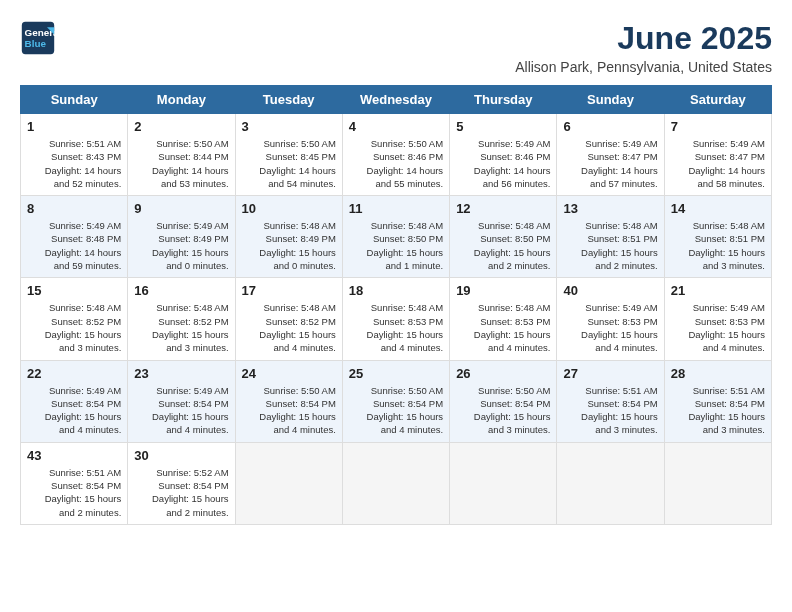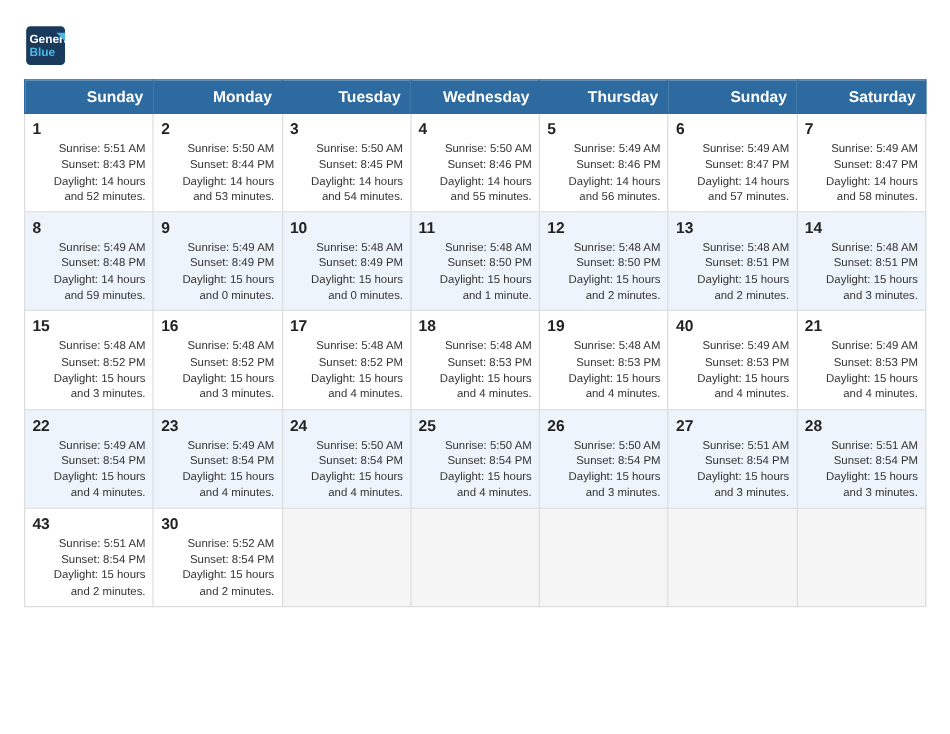--- a/index.html
+++ b/index.html
@@ -42,21 +42,21 @@
       width: 100%;
       border-collapse: collapse;
       border: 1px solid #ccc;
     }
     .calendar th {
       background: #2d6a9f;
       color: #fff;
       font-size: 13px;
       font-weight: bold;
       padding: 6px 8px;
-      text-align: right;
+      text-align: center;
       border: 1px solid #2d6a9f;
     }
     .calendar td {
       vertical-align: top;
       padding: 5px 6px;
       font-size: 10px;
       color: #333;
       border: 1px solid #ddd;
       width: calc(100% / 7);
       background: #fff;
@@ -89,20 +89,22 @@
 <div class="header">
   <div class="logo">
     <svg class="logo-icon" viewBox="0 0 40 40">
       <rect x="2" y="2" width="36" height="36" rx="4" fill="#1a3a5c"></rect>
       <text x="5" y="18" font-family="Arial" font-weight="bold" font-size="11" fill="white">General</text>
       <text x="5" y="30" font-family="Arial" font-weight="bold" font-size="11" fill="#4db8e8">Blue</text>
       <polygon points="30,8 38,8 38,16" fill="#4db8e8"></polygon>
     </svg>
   </div>
   <div class="title-block">
+    <div class="month-year">June 2025</div>
+    <div class="location">Allison Park, Pennsylvania, United States</div>
   </div>
 </div>
 
 <table class="calendar">
   <thead>
     <tr>
     <th>Sunday</th>
         <th>Monday</th>
         <th>Tuesday</th>
         <th>Wednesday</th>

